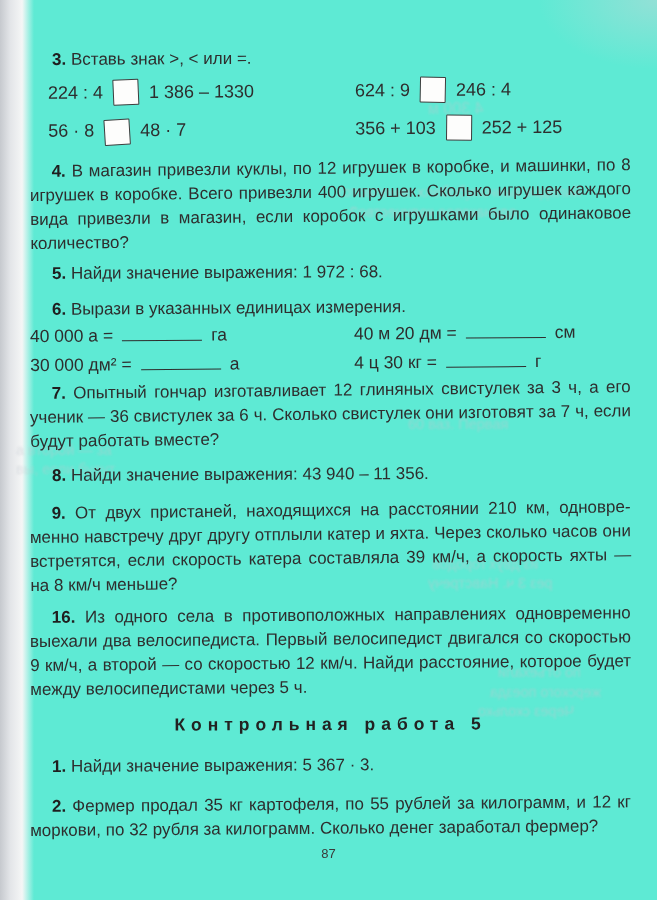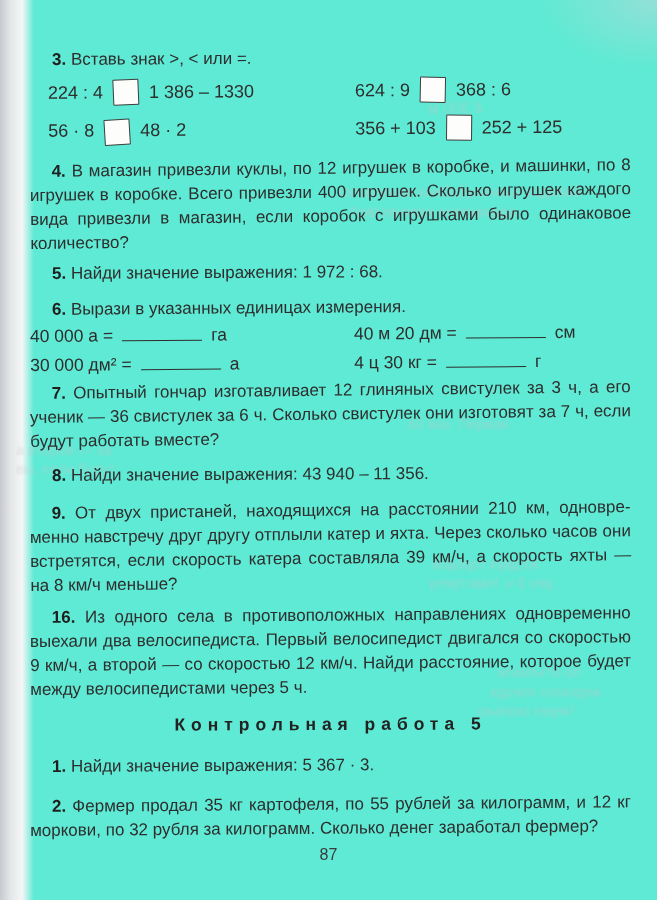--- a/index.html
+++ b/index.html
@@ -89,21 +89,21 @@
     font-weight: 700;
     letter-spacing: 0.34em;
     color: #222;
     transform: rotate(-0.2deg);
   }
 
   .pagenum {
     position: absolute;
     left: 0; right: 0; top: 846px;
     text-align: center;
-    font-size: 16px;
+    font-size: 13px;
     color: #3a3a3a;
   }
 
   
   .ghost {
     position: absolute;
     font-size: 14.5px;
     color: #c3c8cf;
     opacity: .6;
     filter: blur(1.2px);
@@ -150,26 +150,26 @@
     </p>
     <div class="cmp-grid r3">
       <div class="cmp">
         <span>224 : 4</span>
         <span class="abox"></span>
         <span>1 386 – 1330</span>
       </div>
       <div class="cmp">
         <span>624 : 9</span>
         <span class="abox"></span>
-        <span>368 : 6</span>
+        <span>246 : 4</span>
       </div>
       <div class="cmp">
         <span>56 · 8</span>
         <span class="abox"></span>
-        <span>48 · 2</span>
+        <span>48 · 7</span>
       </div>
       <div class="cmp">
         <span>356 + 103</span>
         <span class="abox"></span>
         <span>252 + 125</span>
       </div>
     </div>
 
     <p class="task r2 m-b6">
       <b class="tnum">4.</b>

